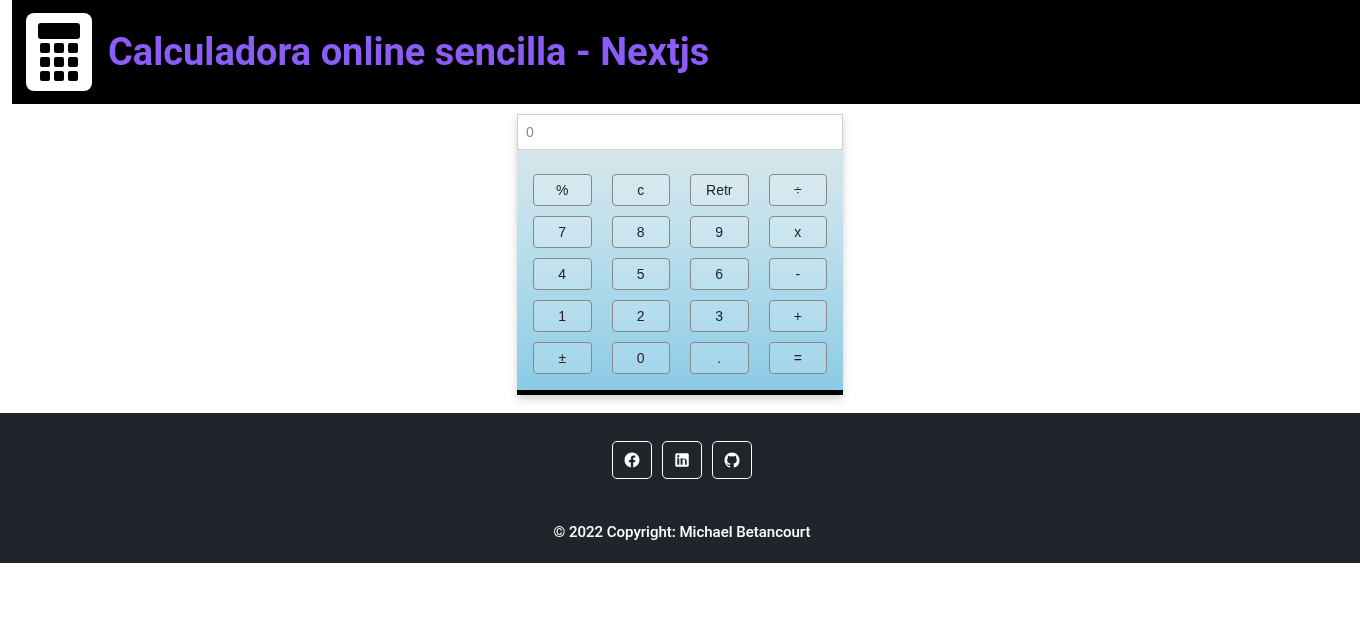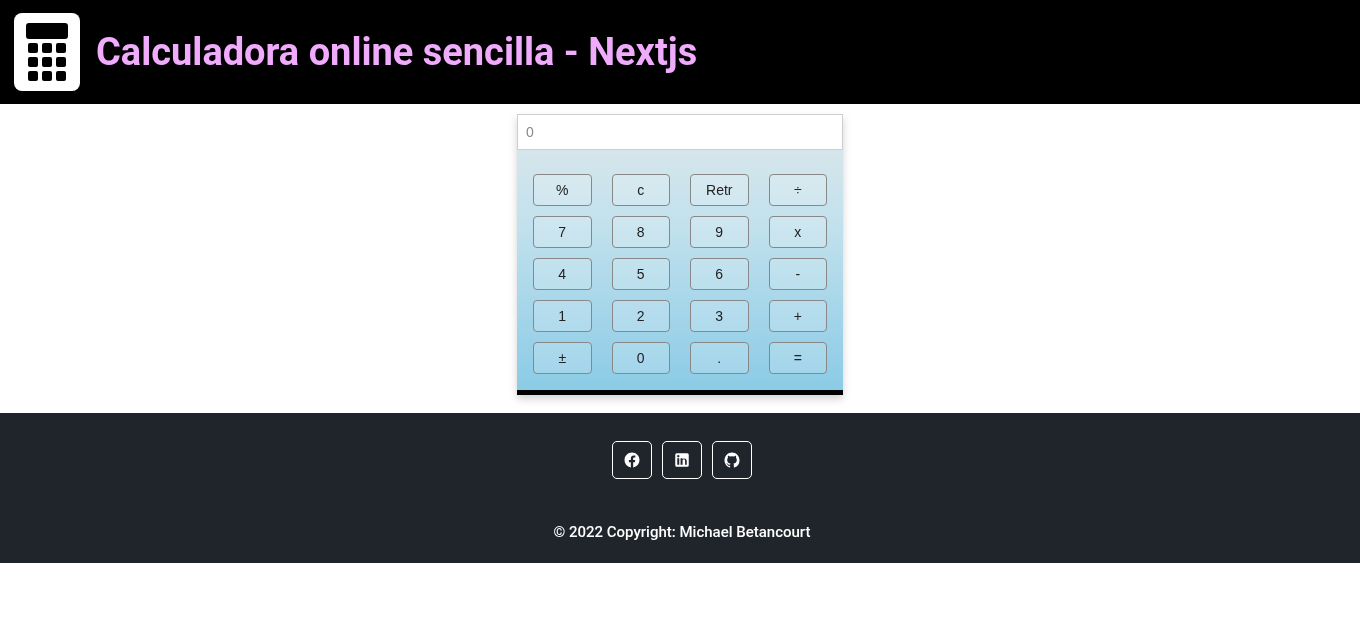--- a/index.html
+++ b/index.html
@@ -9,25 +9,26 @@
     }
     body {
       font-family: -apple-system, BlinkMacSystemFont, "Segoe UI", Roboto, Arial, sans-serif;
       background: #fff;
       width: 1360px;
       height: 620px;
       overflow: hidden;
     }
     .header {
       background: #000;
-      color: #f0abfc;
+      color: #8b5cf6;
       display: flex;
       align-items: center;
       padding: 12px 14px;
       height: 104px;
+      margin-left: 12px;
     }
     .header-icon {
       width: 66px;
       height: 78px;
       background: #fff;
       border-radius: 8px;
       display: flex;
       flex-direction: column;
       align-items: center;
       justify-content: center;

